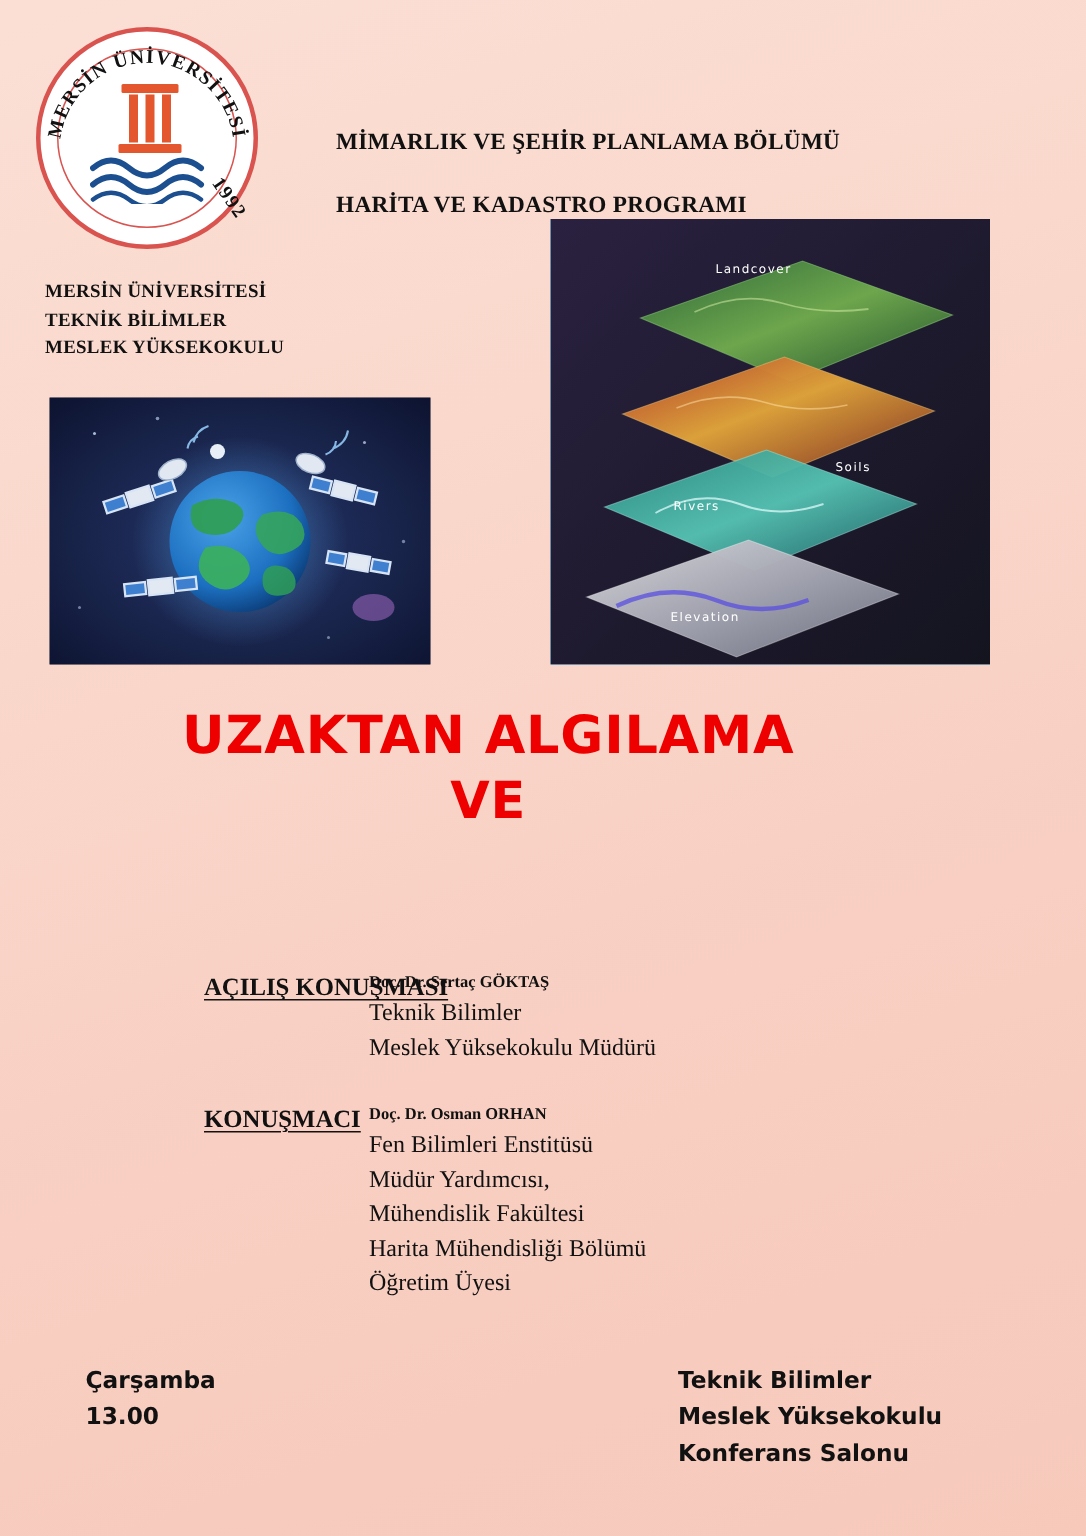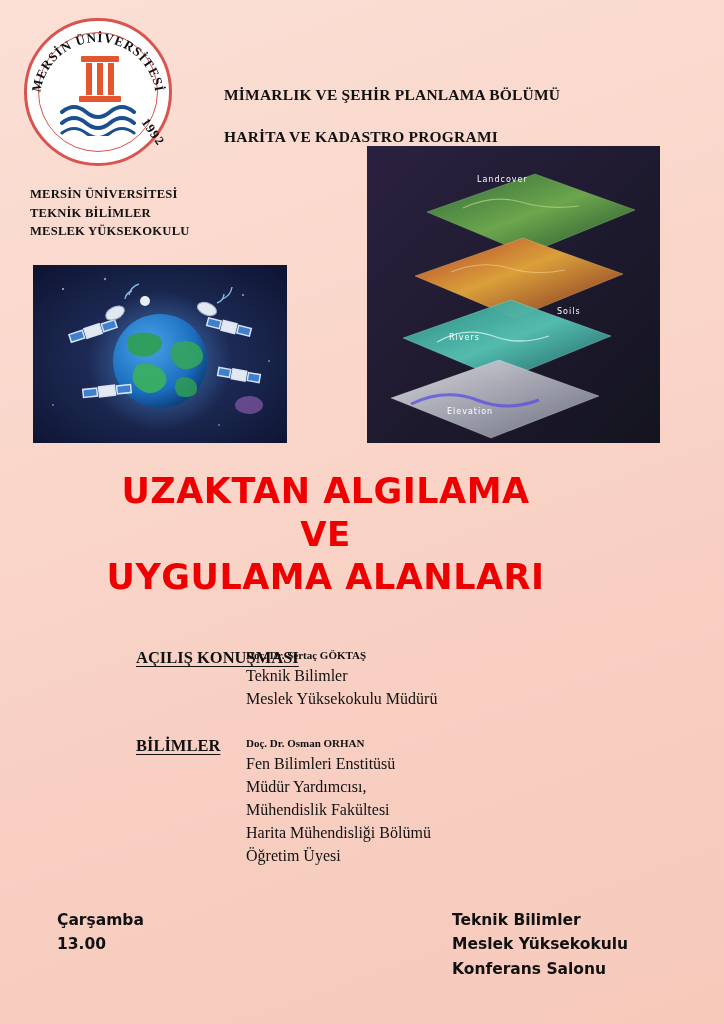--- a/index.html
+++ b/index.html
@@ -359,36 +359,35 @@
         <path d="M24 252 L132 214 L232 250 L124 292 Z" fill="none" stroke="#ffffff" stroke-width="0.7" opacity=".35"></path>
         <path d="M44 258 q34 -16 66 -4 q30 12 62 0" stroke="#5a4fe0" stroke-width="3" fill="none" opacity=".75"></path>
       </g>
       <text x="80" y="268" fill="#ffffff" font-family="DejaVu Sans, sans-serif" font-size="8" letter-spacing="1">Elevation</text>
     </svg>
   </div>
 
   <div class="main-title">
     <div>UZAKTAN ALGILAMA</div>
     <div class="ln2">VE</div>
-    <div>UYGULAMA ALANLARI</div>
   </div>
 
   <div class="program">
 
     <div class="row">
       <div class="label">AÇILIŞ KONUŞMASI</div>
       <div class="content">
         <div class="name">Doç. Dr. Sertaç GÖKTAŞ</div>
         <div>Teknik Bilimler</div>
         <div>Meslek Yüksekokulu Müdürü</div>
       </div>
     </div>
 
     <div class="row">
-      <div class="label">BİLİMLER</div>
+      <div class="label">KONUŞMACI</div>
       <div class="content">
         <div class="name">Doç. Dr. Osman ORHAN</div>
         <div>Fen Bilimleri Enstitüsü</div>
         <div>Müdür Yardımcısı,</div>
         <div>Mühendislik Fakültesi</div>
         <div>Harita Mühendisliği Bölümü</div>
         <div>Öğretim Üyesi</div>
       </div>
     </div>
 

